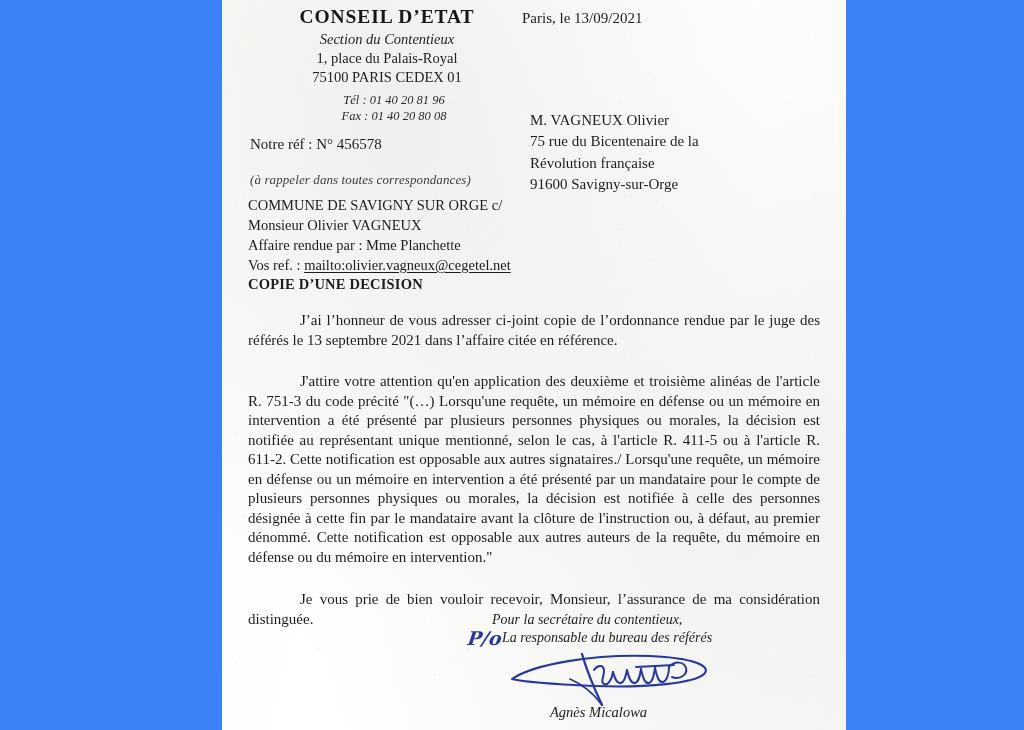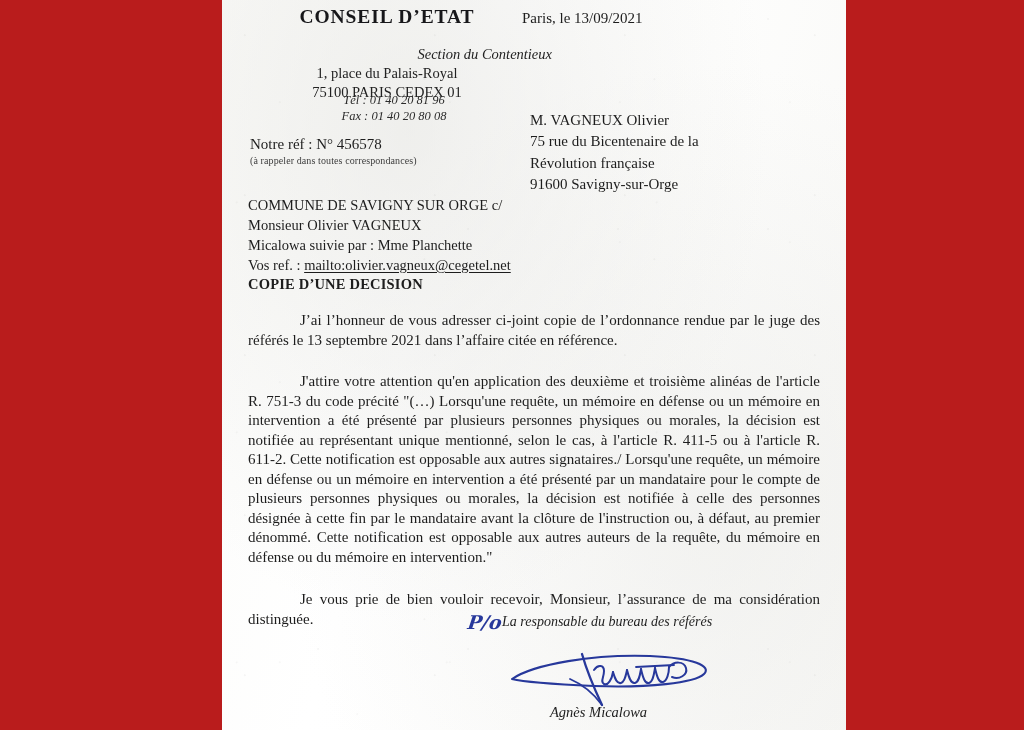--- a/index.html
+++ b/index.html
@@ -12,21 +12,21 @@
     width: 1024px;
     height: 730px;
     overflow: hidden;
     font-family: "Liberation Serif", serif;
   }
 
   #page-frame {
     position: relative;
     width: 1024px;
     height: 730px;
-    background: #b91c1c;
+    background: #3b82f6;
   }
 
   
   #scan-sheet {
     position: absolute;
     left: 222px;
     top: 0px;
     width: 624px;
     height: 730px;
     background:
@@ -71,23 +71,22 @@
   .lh-org {
     font-family: "Liberation Serif", serif;
     font-weight: bold;
     font-size: 19.5px;
     letter-spacing: 0.9px;
     color: #17171a;
   }
   .lh-section {
     font-style: italic;
     font-size: 14.5px;
-    margin-top: 18px;
+    margin-top: 3px;
     color: #222;
-    text-align: right;
   }
   .lh-addr1,
   .lh-addr2 {
     font-size: 14.5px;
     margin-top: 2px;
     color: #222;
   }
 
   .contact {
     position: absolute;
@@ -104,23 +103,24 @@
   .ourref {
     position: absolute;
     left: 28px;
     top: 136px;
   }
   .ourref-main {
     font-size: 15px;
     color: #1d1d1d;
   }
   .ourref-note {
-    font-size: 10px;
+    font-style: italic;
+    font-size: 13px;
     color: #3d3d3d;
-    margin-top: 2px;
+    margin-top: 19px;
     letter-spacing: 0.1px;
   }
 
   
   .date-line {
     position: absolute;
     left: 300px;
     top: 10px;
     font-size: 15px;
     color: #1d1d1d;
@@ -267,35 +267,36 @@
       <div class="recipient">
         <div>M. VAGNEUX Olivier</div>
         <div>75 rue du Bicentenaire de la</div>
         <div>Révolution française</div>
         <div>91600 Savigny-sur-Orge</div>
       </div>
 
       <div class="affair">
         <div>COMMUNE DE SAVIGNY SUR ORGE c/</div>
         <div>Monsieur Olivier VAGNEUX</div>
-        <div>Micalowa suivie par : Mme Planchette</div>
+        <div>Affaire rendue par : Mme Planchette</div>
         <div><span>Vos ref. : </span><span class="mail-ref">mailto:olivier.vagneux@cegetel.net</span></div>
         <div class="subject">COPIE D’UNE DECISION</div>
       </div>
 
       <div class="body-area">
 
         <div class="para">J’ai l’honneur de vous adresser ci-joint copie de l’ordonnance rendue par le juge des référés le 13 septembre 2021 dans l’affaire citée en référence.</div>
 
         <div class="para para-quote"><span>J'attire votre attention qu'en application des deuxième et  troisième alinéas de l'article R. 751-3 du code précité "(…) </span><span class="quoted">Lorsqu'une requête, un mémoire en défense ou un mémoire en intervention a été présenté par plusieurs personnes physiques ou morales, la décision est notifiée au représentant unique mentionné, selon le cas, à l'article R. 411-5 ou à l'article R. 611-2. Cette notification est opposable aux autres signataires./ Lorsqu'une requête, un mémoire en défense ou un mémoire en intervention a été présenté par un mandataire pour le compte de plusieurs personnes physiques ou morales, la décision est notifiée à celle des personnes désignée à cette fin par le mandataire avant la clôture de l'instruction ou, à défaut, au premier dénommé. Cette notification est opposable aux autres auteurs de la requête, du mémoire en défense ou du mémoire en intervention."</span></div>
 
         <div class="para para-close">Je vous prie de bien vouloir recevoir, Monsieur, l’assurance de ma considération distinguée.</div>
       </div>
 
       <div class="signoff">
+        <div class="signoff-line1">Pour la secrétaire du contentieux,</div>
         <div class="signoff-line2">
           <span class="po-mark">P/o</span>
           <span>La responsable du bureau des référés</span>
         </div>
       </div>
 
       <div class="signature-wrap">
         <svg width="230" height="58" viewBox="0 0 230 58" fill="none" xmlns="http://www.w3.org/2000/svg" aria-hidden="true">
           <g stroke="#27389b" fill="none" stroke-linecap="round" stroke-linejoin="round">
 

